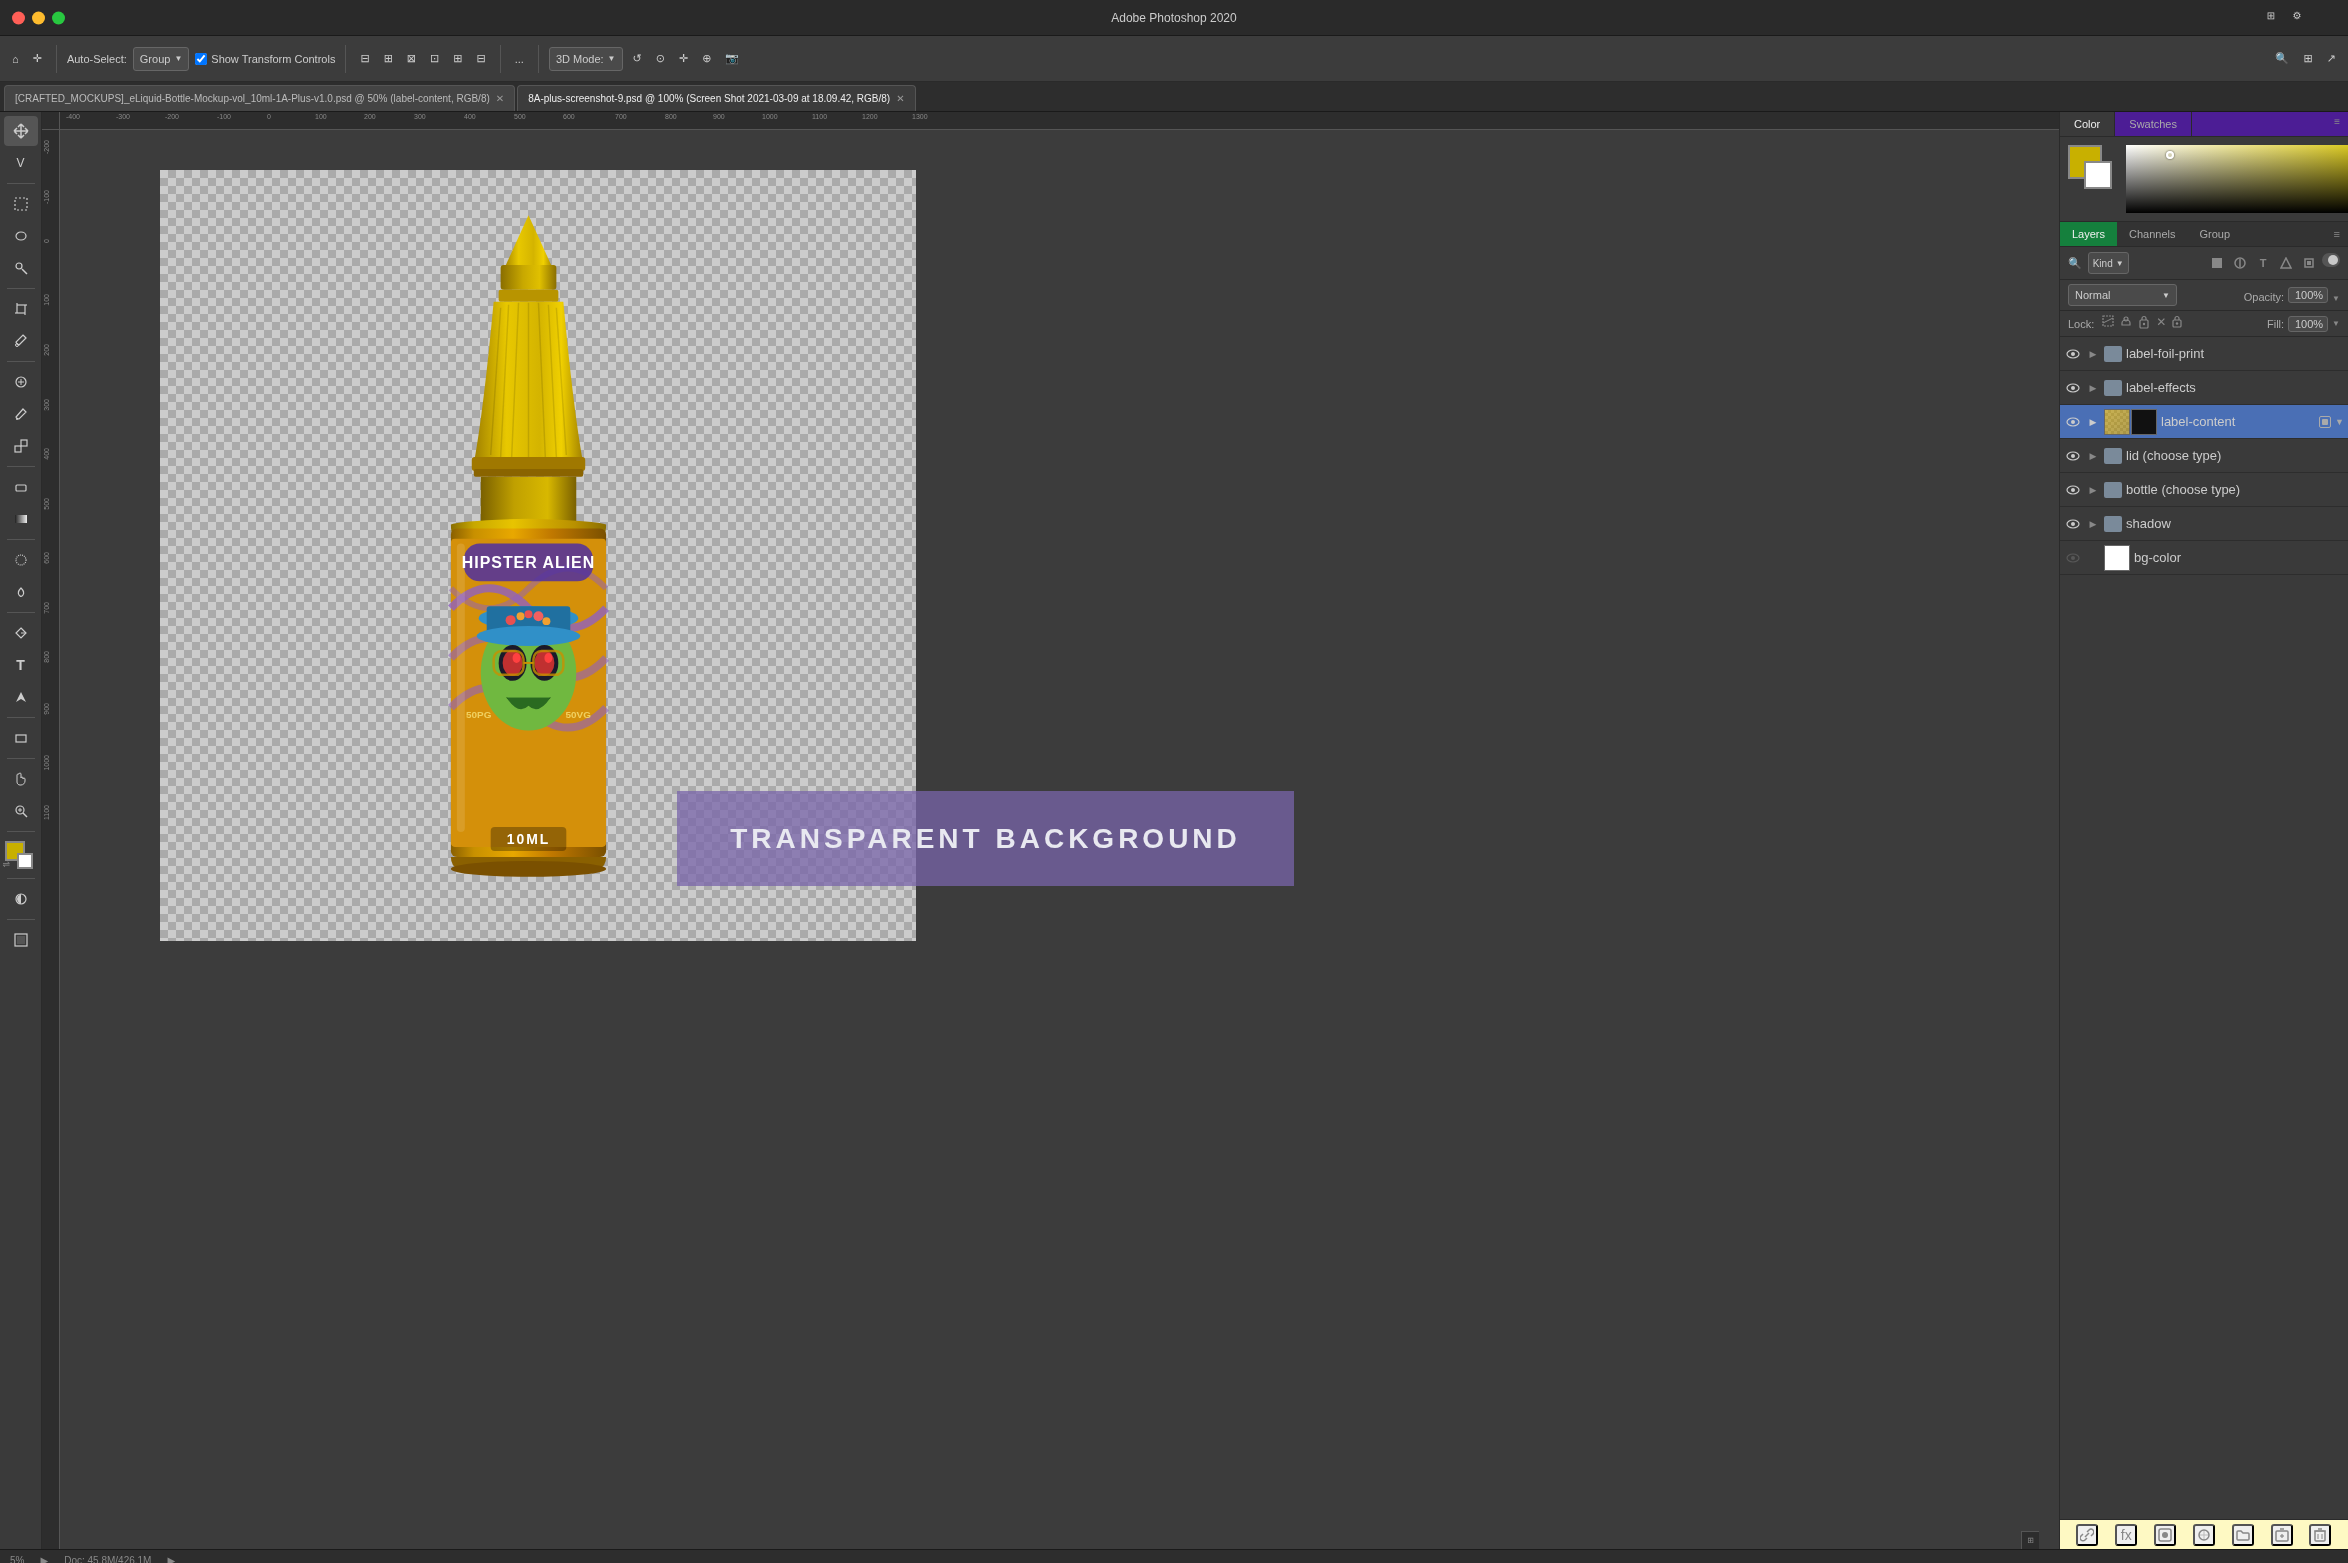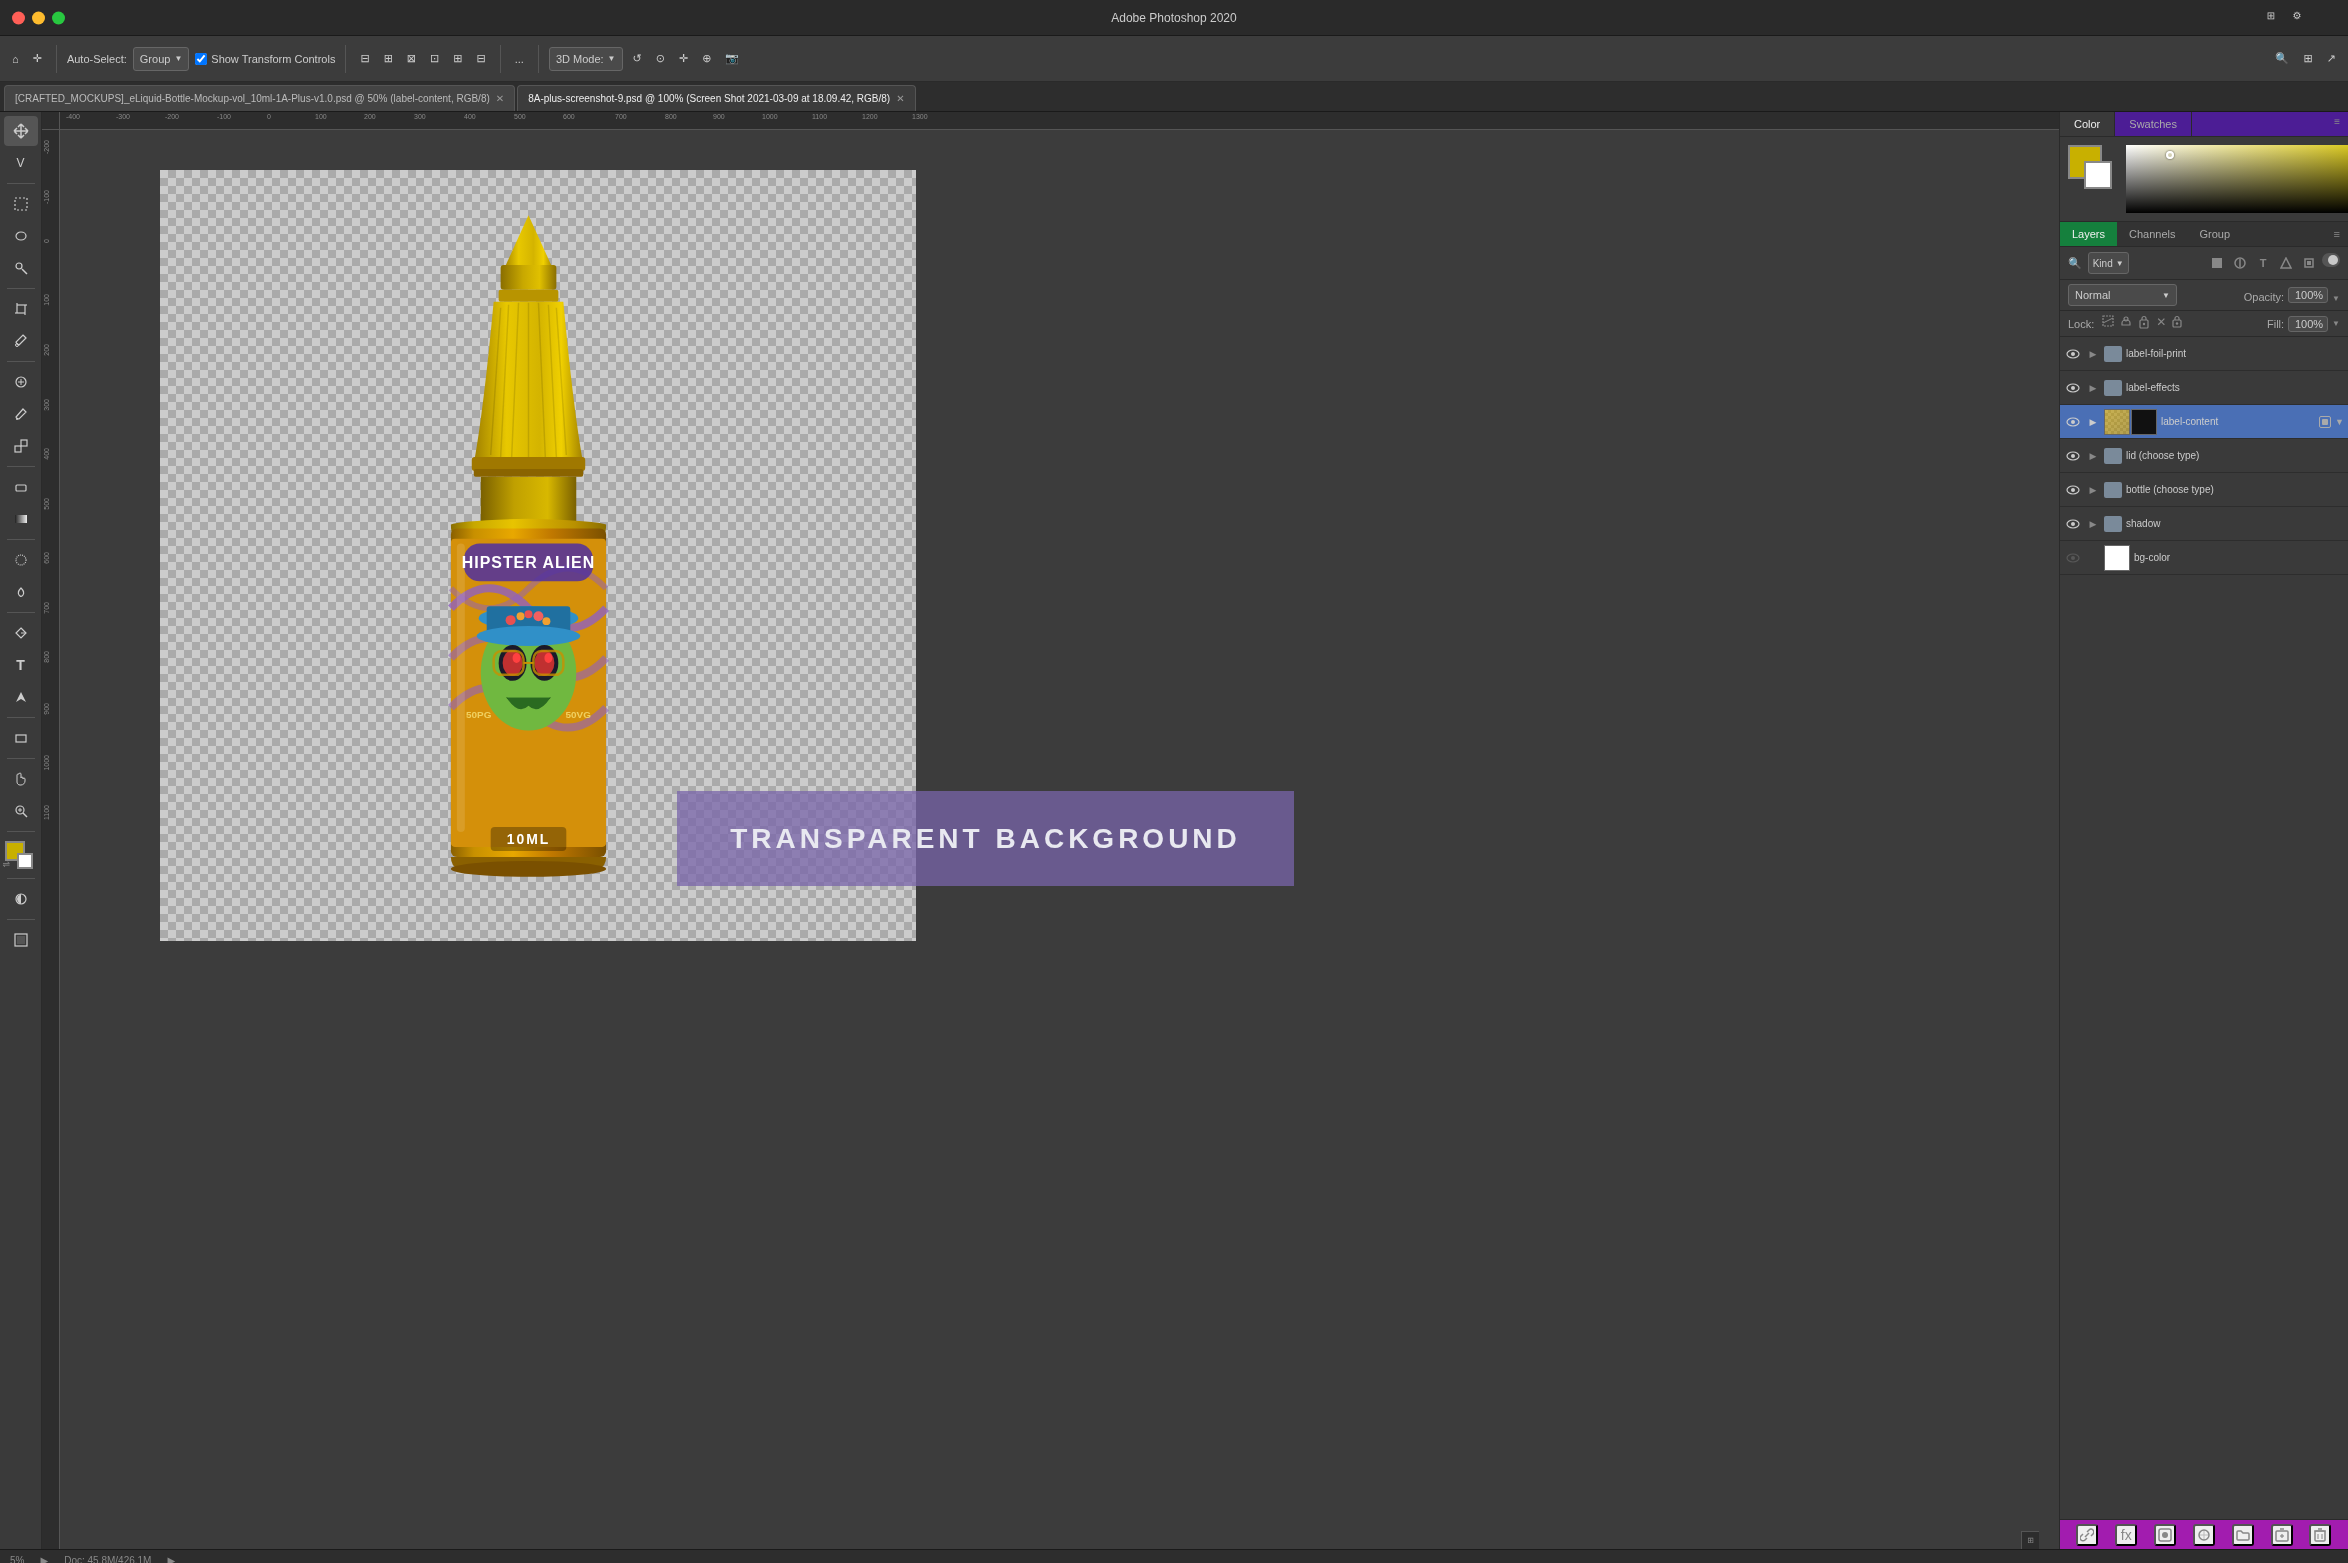--- a/index.html
+++ b/index.html
@@ -519,31 +519,31 @@
       height: 100%;
       background: #fff;
     }
     .layer-thumb-black {
       width: 100%;
       height: 100%;
       background: #222;
     }
     .layer-name {
       flex: 1;
-      font-size: 10px;
+      font-size: 13px;
       color: #ccc;
       overflow: hidden;
       text-overflow: ellipsis;
       white-space: nowrap;
     }
 
     
     .layers-bottom {
       height: 30px;
-      background: #a21caf;
+      background: #fef9c3;
       border-top: 1px solid #2a2a2a;
       display: flex;
       align-items: center;
       justify-content: space-around;
       padding: 0 8px;
     }
     .layers-bottom-btn {
       width: 22px;
       height: 22px;
       display: flex;

